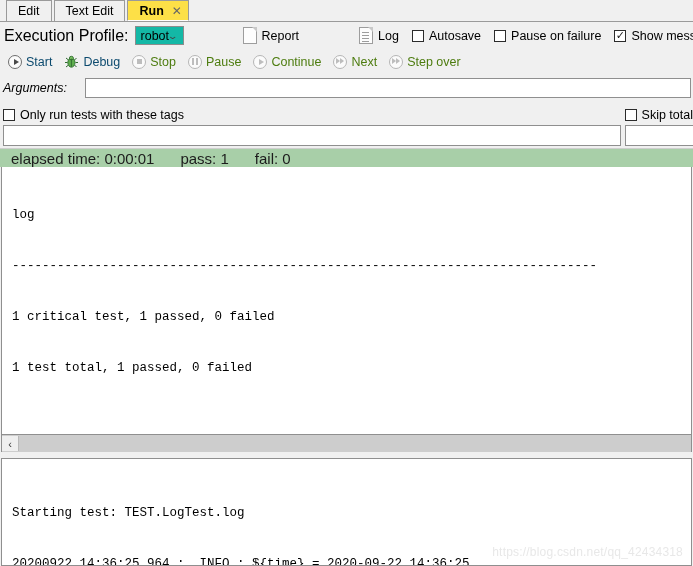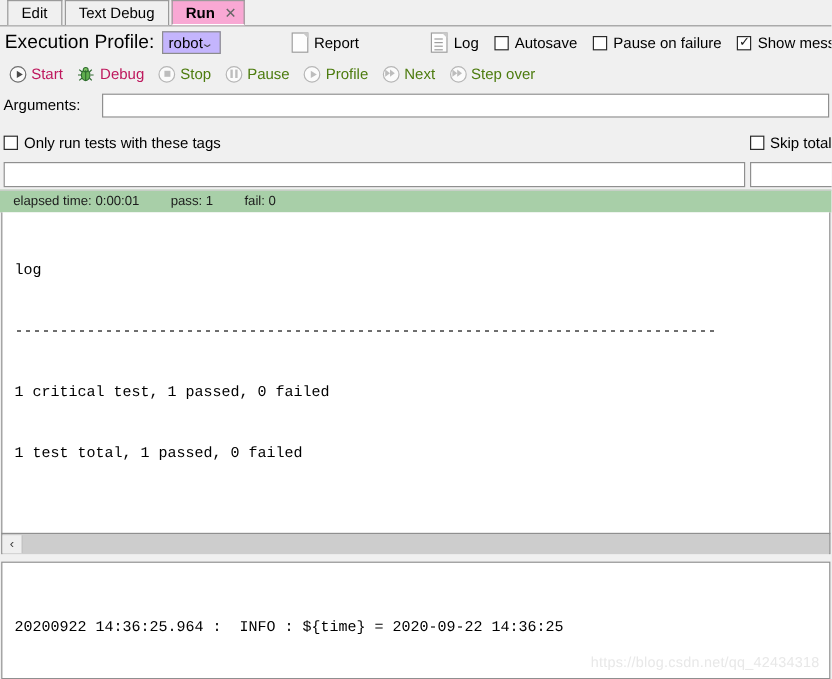--- a/index.html
+++ b/index.html
@@ -43,21 +43,21 @@
     background: #f0f0f0;
     border: 1px solid #9a9a9a;
     border-bottom: none;
     margin-right: 2px;
     font-size: 12.5px;
     box-sizing: border-box;
     white-space: nowrap;
     color: #000;
   }
   .tab.active {
-    background: #f9a8d4;
+    background: #fde047;
     font-weight: bold;
     position: relative;
     z-index: 2;
     border-bottom: 1px solid #ffffff;
     padding-right: 24px;
   }
   .tab-close {
     position: absolute;
     right: 6px;
     top: 3px;
@@ -78,21 +78,21 @@
     overflow: hidden;
   }
   .tool-label {
     font-size: 16px;
     margin-right: 6px;
   }
   .combo {
     width: 112px;
     height: 19px;
     border: 1px solid #8c8c8c;
-    background: #c4b5fd;
+    background: #14b8a6;
     display: flex;
     align-items: center;
     justify-content: space-between;
     padding: 0 3px 0 5px;
     box-sizing: border-box;
     font-size: 12.5px;
     margin-right: 12px;
   }
   .combo .chev {
     color: #444;
@@ -158,21 +158,21 @@
     padding-left: 8px;
     box-sizing: border-box;
     white-space: nowrap;
     overflow: hidden;
   }
   .rbtn {
     display: flex;
     align-items: center;
     margin-right: 12px;
     font-size: 12.5px;
-    color: #be185d;
+    color: #0c4a6e;
   }
   .rbtn.disabled { color: #4d7c0f; }
   .circ {
     width: 14px; height: 14px;
     border-radius: 50%;
     border: 1px solid #6e6e6e;
     margin-right: 4px;
     display: inline-flex;
     align-items: center;
     justify-content: center;
@@ -214,39 +214,38 @@
   }
 
   
   .argrow {
     height: 28px;
     display: flex;
     align-items: center;
     padding-left: 3px;
     box-sizing: border-box;
   }
-  .argrow .lbl { margin-right: 18px; font-size: 12.5px; }
+  .argrow .lbl { margin-right: 18px; font-size: 12.5px; font-style: italic; }
   .tfield {
     flex: 1;
     height: 20px;
     background: #ffffff;
     border: 1px solid #8f8f8f;
     box-sizing: border-box;
     margin-right: 2px;
   }
 
   
   .tagchkrow {
     height: 20px;
     display: flex;
-    align-items: flex-start;
+    align-items: flex-end;
     padding-left: 3px;
     box-sizing: border-box;
     position: relative;
-    margin-top: 10px;
   }
   .tagchkrow .chk { margin-right: 0; }
   .spacer { flex: 1; }
   .taginputs {
     height: 26px;
     display: flex;
     align-items: center;
     padding: 0 2px 0 3px;
     box-sizing: border-box;
     gap: 4px;
@@ -254,21 +253,21 @@
   .taginputs .tfield { margin-right: 0; height: 21px; }
   .taginputs .tfield.left { flex: 0 0 618px; }
   .taginputs .tfield.right { flex: 1; }
 
   
   .statusbar {
     height: 19px;
     background: #a8cfa8;
     display: flex;
     align-items: center;
-    font-size: 11px;
+    font-size: 15px;
     padding-left: 11px;
     box-sizing: border-box;
     color: #1c1c1c;
     border-top: 1px solid #cfcfcf;
   }
   .statusbar .seg { margin-right: 26px; }
 
   
   .console {
     flex: 0 0 268px;
@@ -356,21 +355,21 @@
 </head>
 <body>
 
 <div class="app">
 
   <div class="tabbar">
     <div class="tab">
       <span>Edit</span>
     </div>
     <div class="tab">
-      <span>Text Debug</span>
+      <span>Text Edit</span>
     </div>
     <div class="tab active">
       <span>Run</span>
       <span class="tab-close">✕</span>
     </div>
   </div>
 
   <div class="toolrow">
     <span class="tool-label">Execution Profile:</span>
     <div class="combo">
@@ -446,21 +445,21 @@
       <span class="circ">
           <span class="pausebars"></span>
         </span>
       <span>Pause</span>
     </div>
 
     <div class="rbtn disabled">
       <span class="circ">
           <span class="tri"></span>
         </span>
-      <span>Profile</span>
+      <span>Continue</span>
     </div>
 
     <div class="rbtn disabled">
       <span class="circ">
           <span class="ffwd"></span>
         </span>
       <span>Next</span>
     </div>
 
     <div class="rbtn disabled">
@@ -521,19 +520,20 @@
   </div>
 
   <div class="hscroll">
     <div class="arrow">‹</div>
     <div class="track"></div>
   </div>
 
   <div class="gap"></div>
 
   <div class="logpanel">
+    <div>Starting test: TEST.LogTest.log</div>
     <div>20200922 14:36:25.964 :  INFO : ${time} = 2020-09-22 14:36:25</div>
     
     
     <div class="watermark">https://blog.csdn.net/qq_42434318</div>
   </div>
 
 </div>
 
 </body></html>

